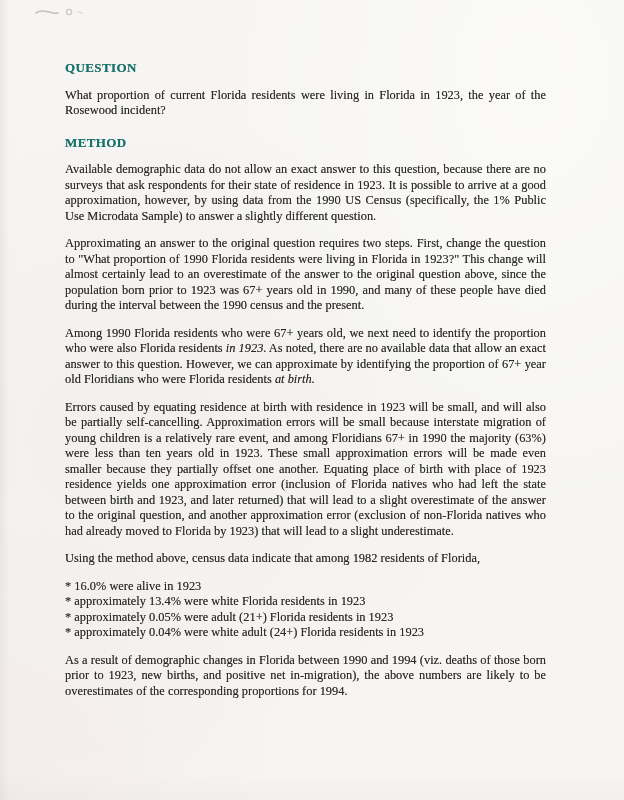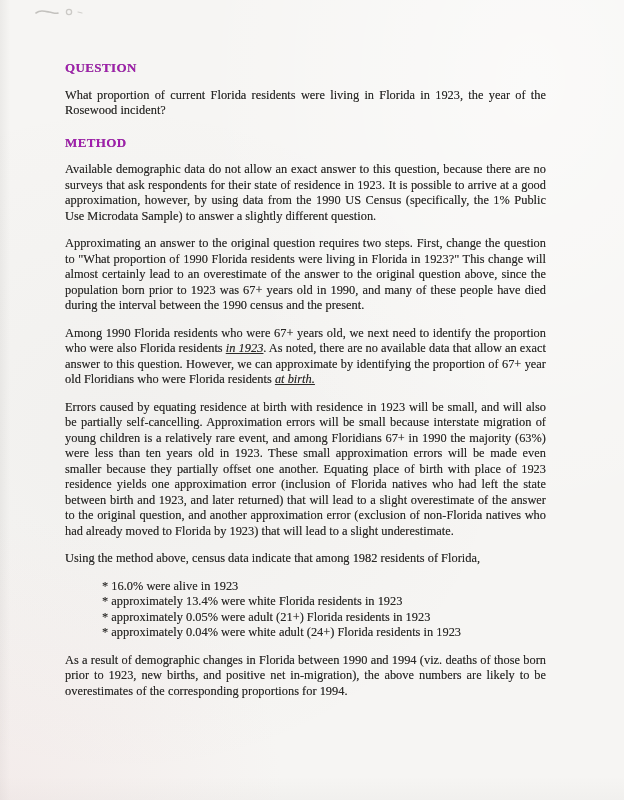--- a/index.html
+++ b/index.html
@@ -42,39 +42,38 @@
     color: #2a2927;
     font-size: 12.4px;
     line-height: 15.5px;
     text-shadow: 0 0 0.5px rgba(50,48,45,0.55);
   }
   .heading {
     font-weight: bold;
     font-size: 13px;
     letter-spacing: 0.4px;
     word-spacing: 5px;
-    color: #a21caf;
+    color: #0f766e;
     margin: 16px 0 12px 0;
   }
   .heading:first-child {
     margin-top: 0;
   }
   .paragraph {
     text-align: justify;
     margin: 0 16px 12px 0;
   }
   .bullet-list {
     margin: 0 0 12px 0;
   }
   .bullet-line {
     white-space: nowrap;
-    margin-left: 37px;
   }
   .seg-underline { }
-  .seg-italic { font-style: italic; text-decoration: underline; }
+  .seg-italic { font-style: italic; }
 </style>
 </head>
 <body>
 
 <div class="scan-shading"></div>
 
 <svg class="pencil-mark" viewBox="0 0 52 18" xmlns="http://www.w3.org/2000/svg" aria-hidden="true">
   <path d="M2 9 C6 6, 10 7, 15 8 S22 10, 24 9" fill="none" stroke="#b3b1ad" stroke-width="1.6" stroke-linecap="round"></path>
   <circle cx="35" cy="8" r="2.6" fill="none" stroke="#bdbbb7" stroke-width="1.3"></circle>
   <path d="M44 8 l4 1" fill="none" stroke="#c6c4c0" stroke-width="1.2" stroke-linecap="round"></path>

